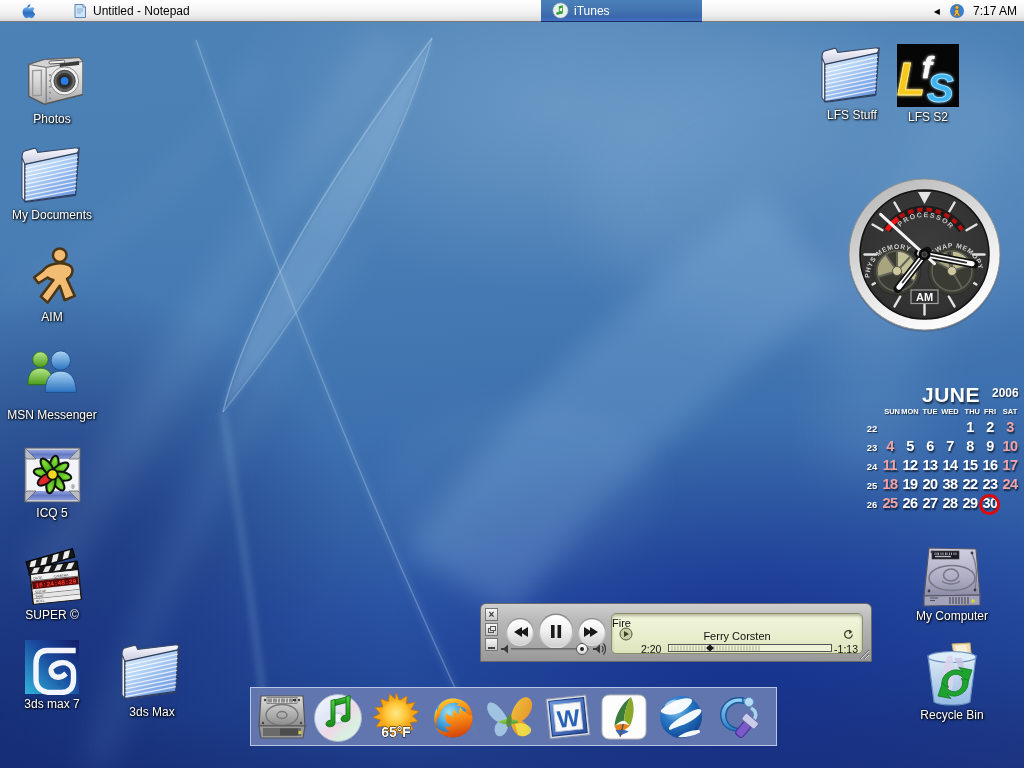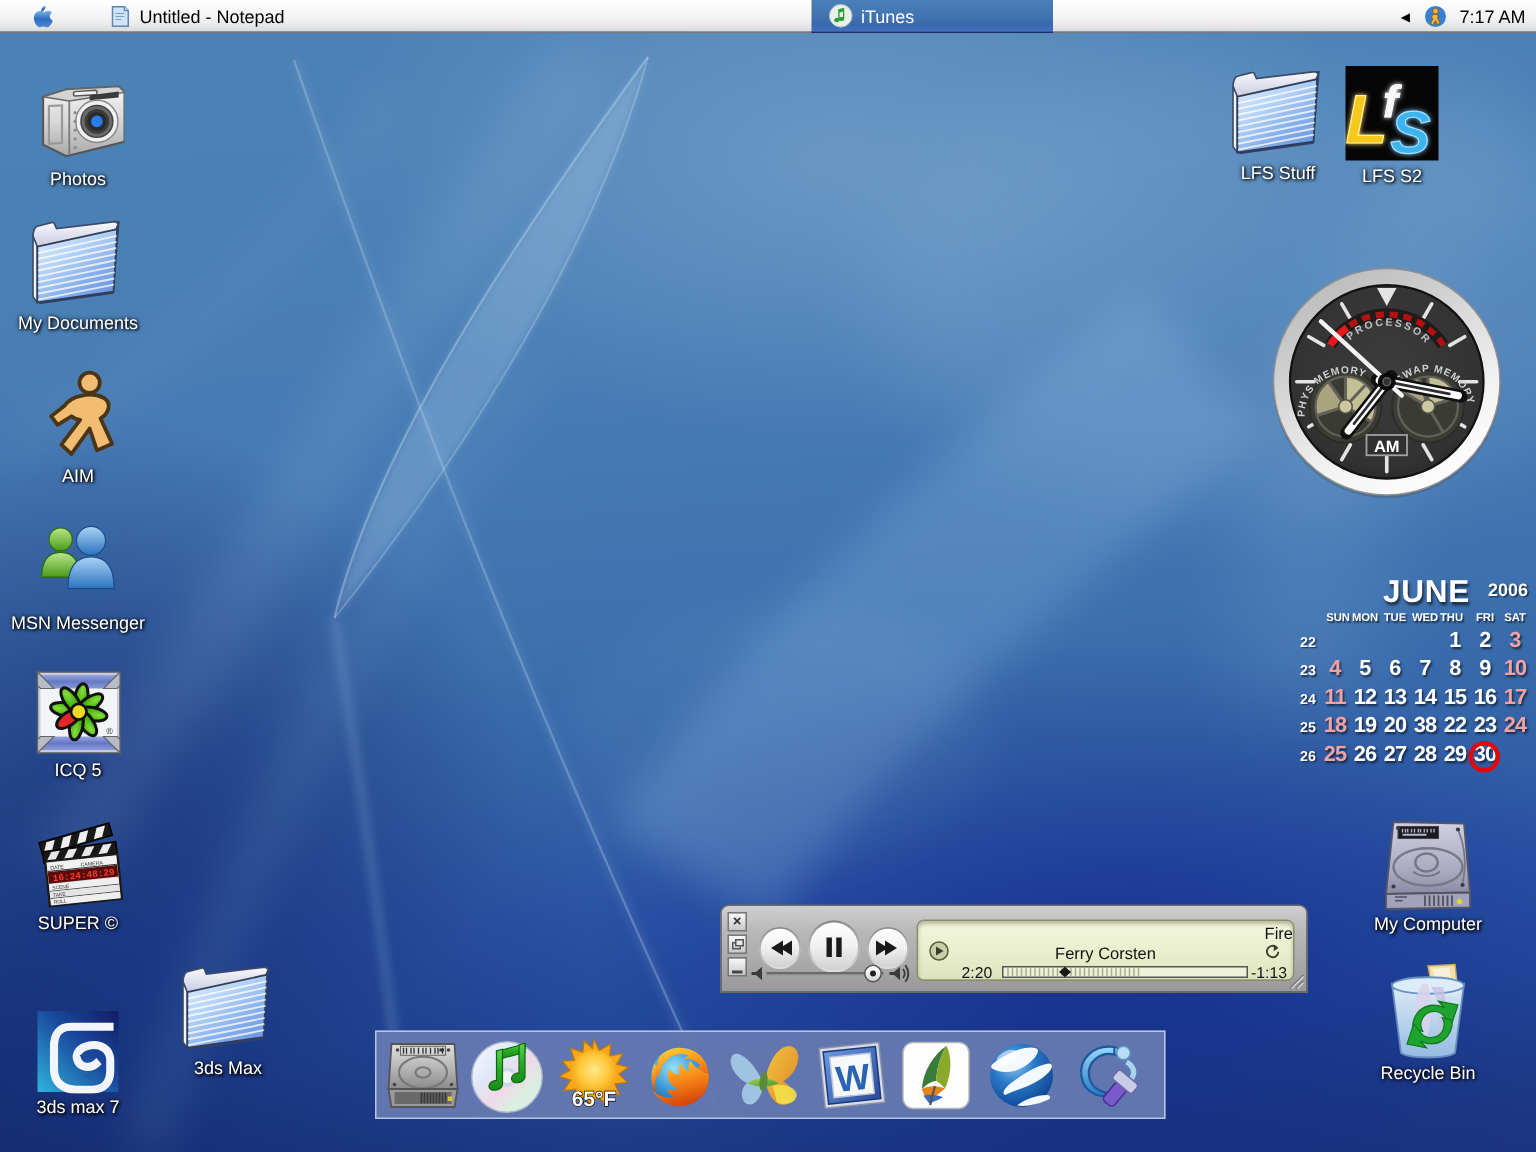--- a/index.html
+++ b/index.html
@@ -303,21 +303,21 @@
       <rect x="11" y="48" width="48" height="4.8" fill="#e4e4e4"></rect>
         <text x="13" y="51.8" font-size="3.4" fill="#333">TAKE</text>
       <path d="M11,52.8 L59,52.8" stroke="#333" stroke-width="0.6"></path>
       <rect x="11" y="53" width="48" height="4.6" fill="#efefef"></rect>
         <text x="13" y="56.6" font-size="3.4" fill="#333">ROLL</text>
     </g>
   </svg>
   <div class="lbl">SUPER ©</div>
 </div>
 
-<div class="dicon" style="left:0px;top:671px">
+<div class="dicon" style="left:0px;top:637px">
   <svg class="ic" width="58" height="58" viewBox="0 0 58 58">
     <defs>
         <linearGradient id="maxbg" x1="1" y1="0" x2="0" y2="1">
       <stop offset="0" stop-color="#141c66"></stop>
           <stop offset="0.45" stop-color="#1a4a9e"></stop>
           <stop offset="1" stop-color="#30b4dc"></stop>
         </linearGradient>
       </defs>
     <rect x="2" y="3" width="54" height="54" fill="url(#maxbg)"></rect>
     <path d="M50,13.5 L24,13.5 C16,13.5 13,19.5 13,26.5 L13,42 C13,50.5 19,55.5 28,55.5 L38,55.5 C46.5,55.5 50.5,50.5 50.5,43 L50.5,36 C50.5,28.5 44,24.5 36.5,26 C29.5,27.4 26.8,32 28.8,36.3 C30.8,40.6 37,41.6 41,38.2" fill="none" stroke="#f2f6fc" stroke-width="5.4" stroke-linecap="square"></path>
@@ -640,21 +640,21 @@
     box-shadow:inset 0 2px 3px rgba(120,120,90,0.5)">
     <svg style="position:absolute;left:7px;top:13px" width="14" height="14" viewBox="0 0 14 14">
       <circle cx="7" cy="7" r="6.5" fill="#c8cfa8"></circle>
         <circle cx="7" cy="7" r="6" fill="none" stroke="#5a5f42" stroke-width="1"></circle>
       <path d="M5,4 L10,7 L5,10 Z" fill="#3a3f28"></path>
     </svg>
     <svg style="position:absolute;right:8px;top:15px" width="11" height="11" viewBox="0 0 15 15">
       <path d="M11,3.5 A5.2,5.2 0 1 0 12.6,7.5" stroke="#3a3f28" stroke-width="1.7" fill="none"></path>
       <path d="M8.4,0.8 L12.8,4.2 L8.4,7 Z" fill="#3a3f28"></path>
     </svg>
-    <div style="position:absolute;left:0;top:3px;width:100%;text-align:right;font-size:11px;color:#111">Fire</div>
+    <div style="position:absolute;left:0;top:3px;width:100%;text-align:left;font-size:11px;color:#111">Fire</div>
     <div style="position:absolute;left:0;top:16px;width:100%;text-align:center;font-size:11px;color:#111">Ferry Corsten</div>
     <div style="position:absolute;left:29px;top:29px;font-size:10.5px;color:#111">2:20</div>
     <div style="position:absolute;left:56px;top:30px;width:164px;height:8px;border:1px solid #555;background:#eef2d8">
       <svg width="170" height="8" viewBox="0 0 170 8" style="position:absolute;left:0;top:-1px">
         <g stroke="#a8ad8a" stroke-width="1">
             <path d="M3,1.5 V7 M6,1.5 V7 M9,1.5 V7 M12,1.5 V7 M15,1.5 V7 M18,1.5 V7 M21,1.5 V7 M24,1.5 V7 M27,1.5 V7 M30,1.5 V7 M33,1.5 V7 M36,1.5 V7 M39,1.5 V7 M42,1.5 V7 M45,1.5 V7 M48,1.5 V7 M51,1.5 V7 M54,1.5 V7 M57,1.5 V7 M60,1.5 V7 M63,1.5 V7 M66,1.5 V7 M69,1.5 V7 M72,1.5 V7 M75,1.5 V7 M78,1.5 V7 M81,1.5 V7 M84,1.5 V7 M87,1.5 V7 M90,1.5 V7"></path>
           </g>
         <path d="M37,4 L41,0.5 L45,4 L41,7.5 Z" fill="#1a1a1a"></path>
       </svg>
     </div>
@@ -756,21 +756,21 @@
 </svg>
 
 <div id="calendar">
   <div style="position:absolute;left:60px;top:0;font-size:21px;font-weight:bold;letter-spacing:0.5px;text-shadow:1px 2px 2px rgba(0,0,0,0.65)">JUNE</div>
   <div style="position:absolute;left:130px;top:3px;font-size:12px;font-weight:bold;text-shadow:1px 1px 1px rgba(0,0,0,0.65)">2006</div>
   <div class="calhdr" style="position:absolute;left:18px;top:24px;width:142px;display:flex;font-size:7.5px;font-weight:bold;text-shadow:1px 1px 1px rgba(0,0,0,0.6)">
     <span style="width:20px;text-align:right">SUN</span>
       <span style="width:20px;text-align:center">MON</span>
       <span style="width:20px;text-align:center">TUE</span>
       <span style="width:20px;text-align:center">WED</span>
-      <span style="width:20px;text-align:left">THU</span>
+      <span style="width:20px;text-align:right">THU</span>
       <span style="width:20px;text-align:center">FRI</span>
       <span style="width:20px;text-align:center">SAT</span>
   </div>
   <div class="wkno" style="top:40px">22</div>
   <div class="wkno" style="top:59px">23</div>
   <div class="wkno" style="top:78px">24</div>
   <div class="wkno" style="top:97px">25</div>
   <div class="wkno" style="top:116px">26</div>
   <div class="calrow" style="top:36px">
       <span></span>

